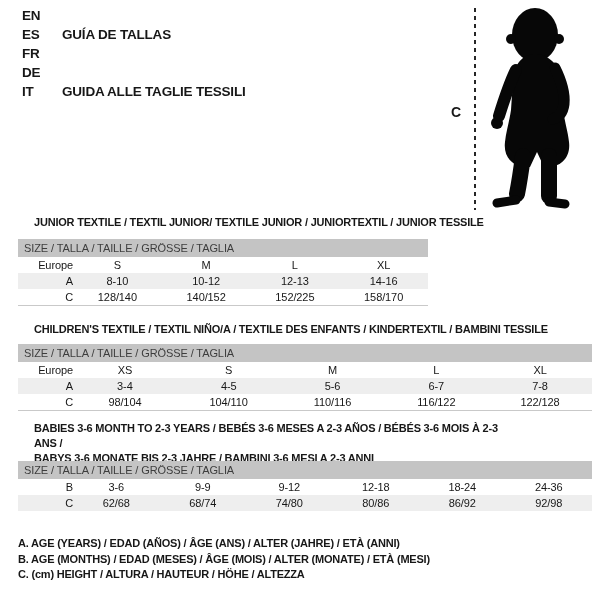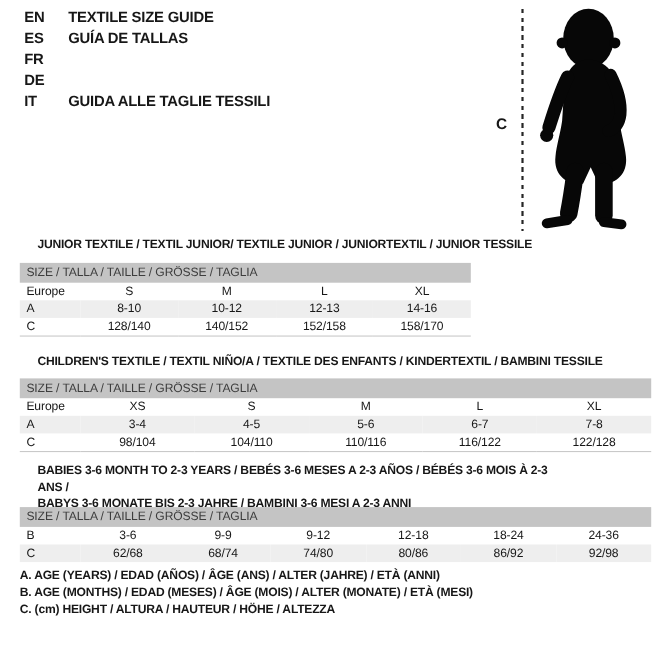--- a/index.html
+++ b/index.html
@@ -32,43 +32,42 @@
     letter-spacing:-0.2px;line-height:15px;white-space:nowrap;
   }
   .sec-title.wrap2{white-space:normal;width:480px;}
   
   table.size-table{position:absolute;left:18px;border-collapse:collapse;table-layout:fixed;}
   table.size-table th{
     background:var(--band);color:var(--band_text);font-weight:normal;font-size:11px;
     height:18px;text-align:left;padding:0 0 0 6px;letter-spacing:-0.1px;
   }
   table.size-table td{font-size:11px;height:16px;padding:0;text-align:center;letter-spacing:-0.1px;}
-  table.size-table td.lab{text-align:left;padding-left:6px;}
+  table.size-table td.lab{text-align:right;padding-left:6px;}
   table.size-table tr.stripe td{background:var(--stripe);}
   table.size-table.underlined{border-bottom:1px solid var(--border);}
   col.c-label{width:55px;}
   .t1{top:239px;width:410px;}
   .t2{top:344px;width:574px;}
   .t3{top:461px;width:574px;}
   .title1{top:215px;}
   .title2{top:322px;}
   .title3{top:421px;}
   
-  .footnotes{position:absolute;left:18px;top:516px;}
+  .footnotes{position:absolute;left:18px;top:536px;}
   .footnote{font-weight:bold;font-size:11px;line-height:15.5px;letter-spacing:-0.2px;white-space:nowrap;}
 </style>
 </head>
 <body>
 
 <div class="page">
 
   <div class="langs">
     <div class="lang-row">
       <span class="lang-code">EN</span>
-      <span class="lang-label">TEXTILE SIZE GUIDE</span>
     </div>
     <div class="lang-row">
       <span class="lang-code">ES</span>
       <span class="lang-label">GUÍA DE TALLAS</span>
     </div>
     <div class="lang-row">
       <span class="lang-code">FR</span>
     </div>
     <div class="lang-row">
       <span class="lang-code">DE</span>
@@ -125,21 +124,21 @@
         <td class="lab">A</td>
         <td>8-10</td>
         <td>10-12</td>
         <td>12-13</td>
         <td>14-16</td>
       </tr>
       <tr>
         <td class="lab">C</td>
         <td>128/140</td>
         <td>140/152</td>
-        <td>152/158</td>
+        <td>152/225</td>
         <td>158/170</td>
       </tr>
     </tbody>
   </table>
 
   <div class="sec-title title2">CHILDREN'S TEXTILE / TEXTIL NIÑO/A / TEXTILE DES ENFANTS / KINDERTEXTIL / BAMBINI TESSILE</div>
   <table class="size-table underlined t2">
     <colgroup>
         <col class="c-label">
         <col>

